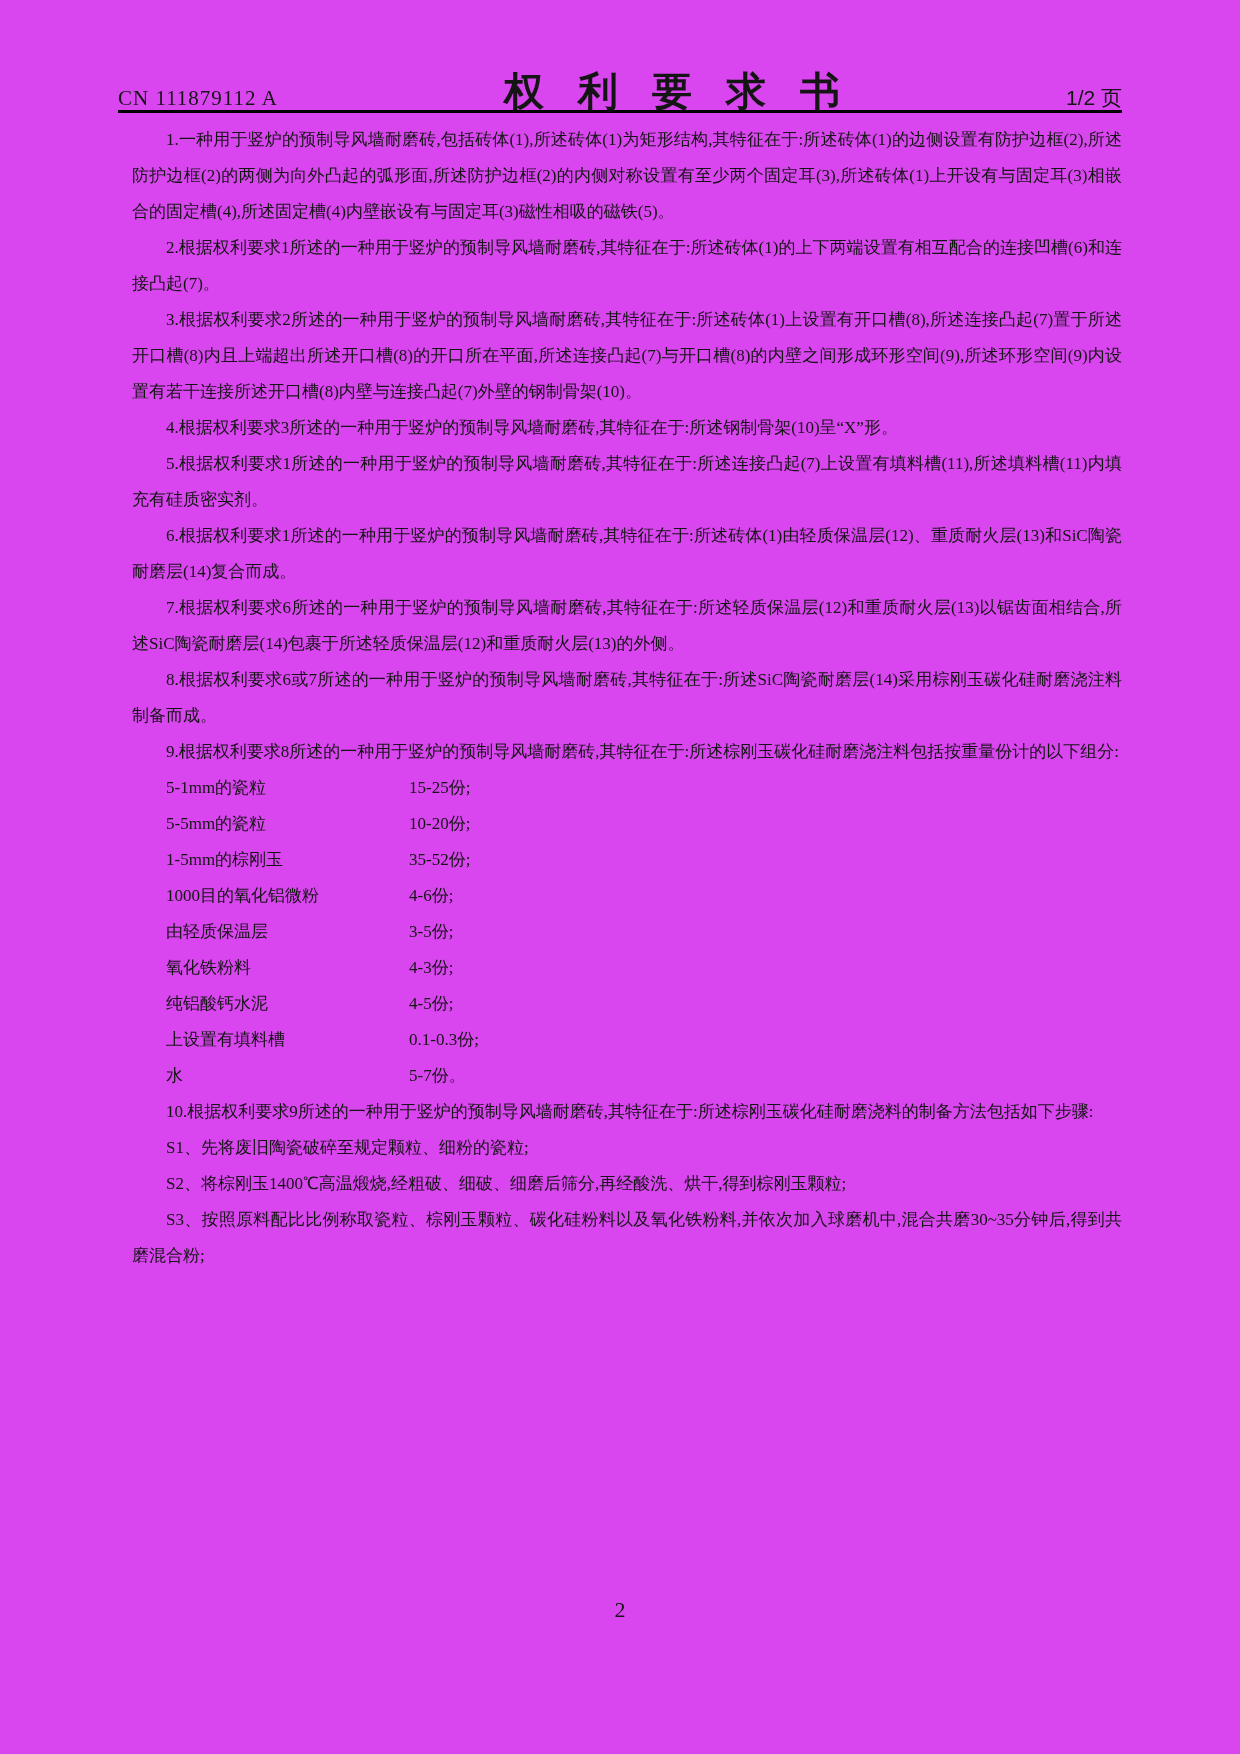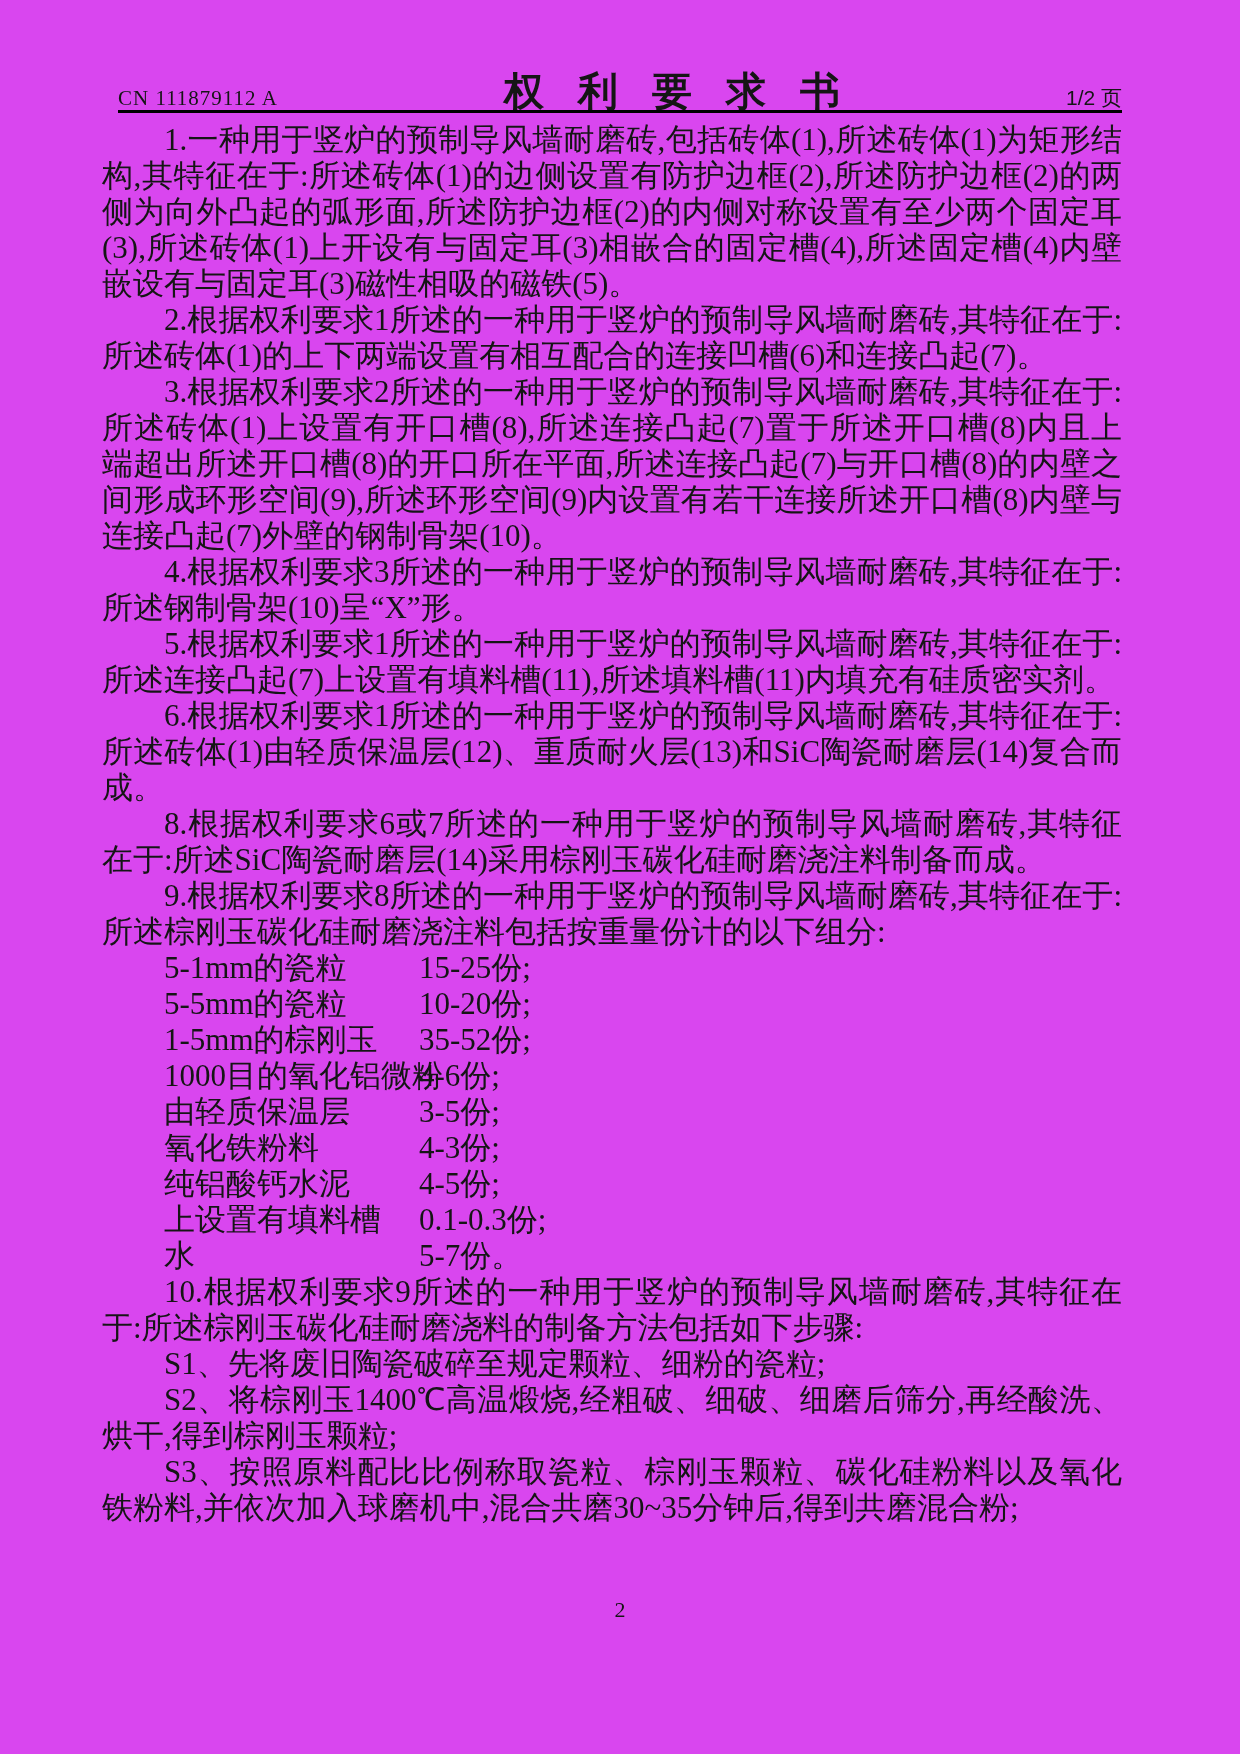--- a/index.html
+++ b/index.html
@@ -49,38 +49,37 @@
   .header-rule {
     position: absolute;
     left: 118px;
     right: 118px;
     top: 110px;
     border-top: 3px solid #000;
   }
 
   .content {
     position: absolute;
-    left: 102px;
+    left: 132px;
     right: 118px;
     top: 122px;
-    font-size: 31px;
+    font-size: 17px;
     line-height: 36px;
     text-align: justify;
     font-family: "Liberation Serif", serif;
   }
   .claim {
     text-indent: 2em;
     margin: 0;
   }
   .ingredients { width: 100%; }
   .ing-row {
     display: flex;
     padding-left: 2em;
     text-align: left;
-    gap: 12px;
   }
   .ing-name {
     width: 243px;
     flex: 0 0 auto;
     white-space: nowrap;
   }
   .ing-amount {
     flex: 1 1 auto;
     white-space: nowrap;
   }
@@ -108,20 +107,21 @@
 
   <div class="header-rule"></div>
 
   <div class="content">
     <p class="claim">1.一种用于竖炉的预制导风墙耐磨砖,包括砖体(1),所述砖体(1)为矩形结构,其特征在于:所述砖体(1)的边侧设置有防护边框(2),所述防护边框(2)的两侧为向外凸起的弧形面,所述防护边框(2)的内侧对称设置有至少两个固定耳(3),所述砖体(1)上开设有与固定耳(3)相嵌合的固定槽(4),所述固定槽(4)内壁嵌设有与固定耳(3)磁性相吸的磁铁(5)。</p>
     <p class="claim">2.根据权利要求1所述的一种用于竖炉的预制导风墙耐磨砖,其特征在于:所述砖体(1)的上下两端设置有相互配合的连接凹槽(6)和连接凸起(7)。</p>
     <p class="claim">3.根据权利要求2所述的一种用于竖炉的预制导风墙耐磨砖,其特征在于:所述砖体(1)上设置有开口槽(8),所述连接凸起(7)置于所述开口槽(8)内且上端超出所述开口槽(8)的开口所在平面,所述连接凸起(7)与开口槽(8)的内壁之间形成环形空间(9),所述环形空间(9)内设置有若干连接所述开口槽(8)内壁与连接凸起(7)外壁的钢制骨架(10)。</p>
     <p class="claim">4.根据权利要求3所述的一种用于竖炉的预制导风墙耐磨砖,其特征在于:所述钢制骨架(10)呈“X”形。</p>
     <p class="claim">5.根据权利要求1所述的一种用于竖炉的预制导风墙耐磨砖,其特征在于:所述连接凸起(7)上设置有填料槽(11),所述填料槽(11)内填充有硅质密实剂。</p>
     <p class="claim">6.根据权利要求1所述的一种用于竖炉的预制导风墙耐磨砖,其特征在于:所述砖体(1)由轻质保温层(12)、重质耐火层(13)和SiC陶瓷耐磨层(14)复合而成。</p>
+    <p class="claim">7.根据权利要求6所述的一种用于竖炉的预制导风墙耐磨砖,其特征在于:所述轻质保温层(12)和重质耐火层(13)以锯齿面相结合,所述SiC陶瓷耐磨层(14)包裹于所述轻质保温层(12)和重质耐火层(13)的外侧。</p>
     <p class="claim">8.根据权利要求6或7所述的一种用于竖炉的预制导风墙耐磨砖,其特征在于:所述SiC陶瓷耐磨层(14)采用棕刚玉碳化硅耐磨浇注料制备而成。</p>
     <p class="claim">9.根据权利要求8所述的一种用于竖炉的预制导风墙耐磨砖,其特征在于:所述棕刚玉碳化硅耐磨浇注料包括按重量份计的以下组分:</p>
 
     <div class="ingredients">
       <div class="ing-row">
         <span class="ing-name">5-1mm的瓷粒</span>
         <span class="ing-amount">15-25份;</span>
       </div>
       <div class="ing-row">
         <span class="ing-name">5-5mm的瓷粒</span>

